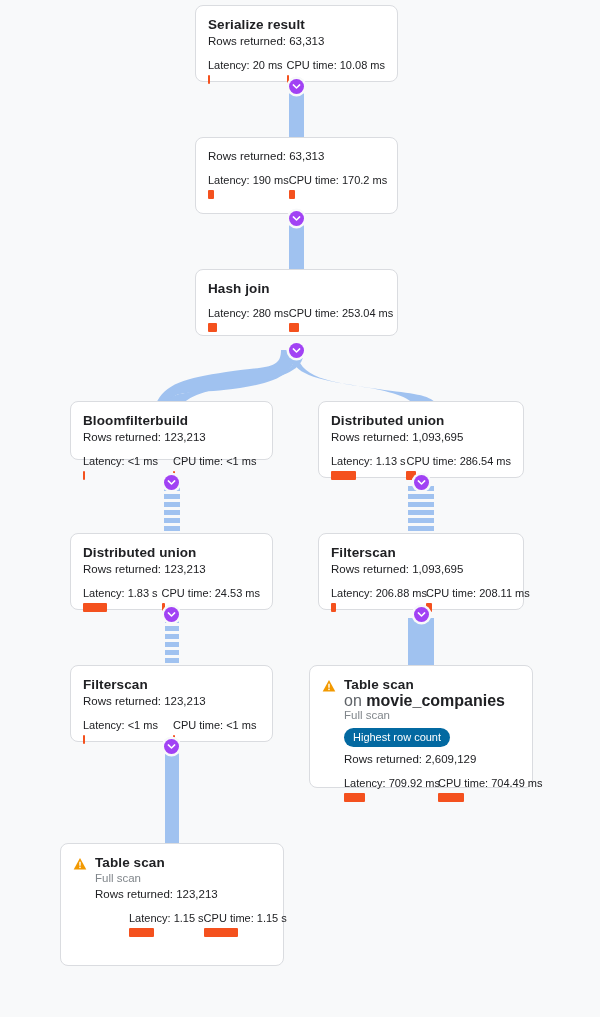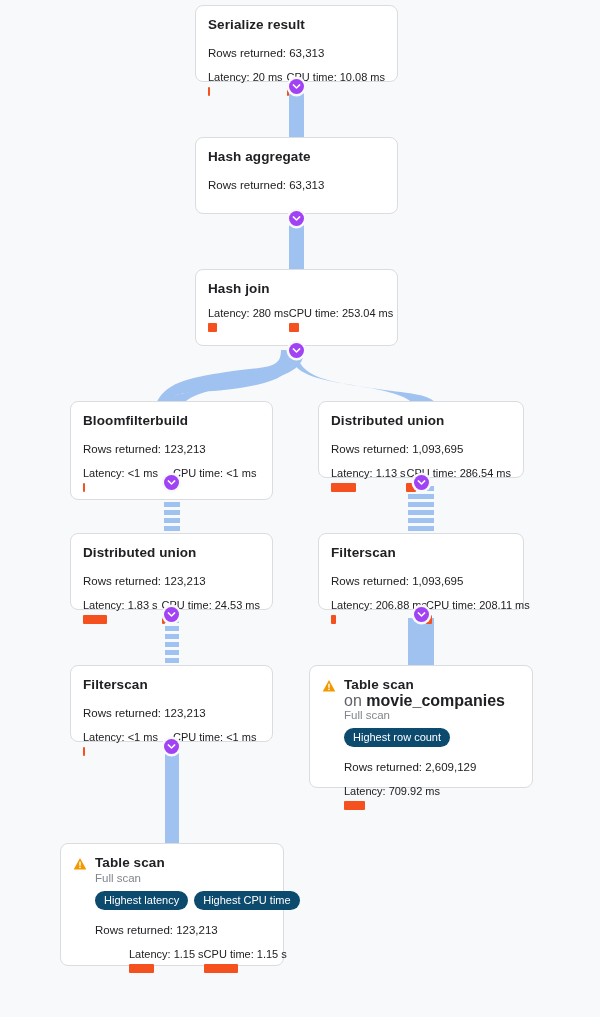--- a/index.html
+++ b/index.html
@@ -65,30 +65,30 @@
   }
   .node-scan {
     font-size: 11.5px;
     color: #80868b;
     line-height: 15px;
   }
   .rows {
     font-size: 11.5px;
     color: #202124;
     line-height: 16px;
-    margin-top: 12px;
+    margin-top: 0;
   }
   .badges {
     display: flex;
     gap: 6px;
     margin: 5px 0 4px 0;
   }
   .badge {
     display: inline-block;
-    background: #0c4a6e;
+    background: #0369a1;
     color: #ffffff;
     border-radius: 10px;
     font-size: 11px;
     line-height: 14px;
     padding: 2px 9px 3px 9px;
     white-space: nowrap;
   }
   .metrics {
     display: flex;
     margin-top: 9px;
@@ -192,47 +192,58 @@
       <div class="metric">
         <div class="metric-label">CPU time: 10.08 ms</div>
         <div class="metric-bar-track">
           <div class="metric-bar" style="width:2px;"></div>
         </div>
       </div>
     </div>
   </div>
 
   <div class="node" style="left:195px; top:137px; width:203px; height:77px;">
-    <div class="node-head">
-      <div class="node-title">Hash aggregate</div>
-    </div>
     <div class="rows">Rows returned: 63,313</div>
-  </div>
-
-  <div class="node" style="left:195px; top:269px; width:203px; height:77px;">
+    <div class="metrics">
+      <div class="metric" style="width:96px;">
+        <div class="metric-label">Latency: 190 ms</div>
+        <div class="metric-bar-track">
+          <div class="metric-bar" style="width:6px;"></div>
+        </div>
+      </div>
+      <div class="metric">
+        <div class="metric-label">CPU time: 170.2 ms</div>
+        <div class="metric-bar-track">
+          <div class="metric-bar" style="width:6px;"></div>
+        </div>
+      </div>
+    </div>
+  </div>
+
+  <div class="node" style="left:195px; top:269px; width:203px; height:67px;">
     <div class="node-head">
       <div class="node-title">Hash join</div>
     </div>
     <div class="metrics">
       <div class="metric" style="width:96px;">
         <div class="metric-label">Latency: 280 ms</div>
         <div class="metric-bar-track">
           <div class="metric-bar" style="width:9px;"></div>
         </div>
       </div>
       <div class="metric">
         <div class="metric-label">CPU time: 253.04 ms</div>
         <div class="metric-bar-track">
           <div class="metric-bar" style="width:10px;"></div>
         </div>
       </div>
     </div>
   </div>
 
-  <div class="node" style="left:70px; top:401px; width:203px; height:99px;">
+  <div class="node" style="left:70px; top:401px; width:203px; height:59px;">
     <div class="node-head">
       <div class="node-title">Bloomfilterbuild</div>
     </div>
     <div class="rows">Rows returned: 123,213</div>
     <div class="metrics">
       <div class="metric" style="width:90px;">
         <div class="metric-label">Latency: &lt;1 ms</div>
         <div class="metric-bar-track">
           <div class="metric-bar" style="width:2px;"></div>
         </div>
@@ -346,39 +357,41 @@
         <span class="badge">Highest row count</span>
       </div>
       <div class="rows">Rows returned: 2,609,129</div>
       <div class="metrics">
         <div class="metric" style="width:94px;">
           <div class="metric-label">Latency: 709.92 ms</div>
           <div class="metric-bar-track">
             <div class="metric-bar" style="width:21px;"></div>
           </div>
         </div>
+        <div class="metric">
+          <div class="metric-label">CPU time: 704.49 ms</div>
+          <div class="metric-bar-track">
+            <div class="metric-bar" style="width:26px;"></div>
+          </div>
+        </div>
       </div>
     </div>
   </div>
 
   <div class="node" style="left:60px; top:843px; width:224px; height:123px;">
     <div class="node-head">
       <svg class="warn-icon" viewBox="0 0 16 16">
         <path d="M8 1.2 L15.2 14.4 L0.8 14.4 Z" fill="#f29900"></path>
         <rect x="7.2" y="5.4" width="1.6" height="4.6" fill="#ffffff"></rect>
         <rect x="7.2" y="11" width="1.6" height="1.7" fill="#ffffff"></rect>
       </svg>
       <div class="node-title">Table scan</div>
     </div>
     <div class="indent">
       <div class="node-scan">Full scan</div>
-      <div class="badges">
-        <span class="badge">Highest latency</span>
-        <span class="badge">Highest CPU time</span>
-      </div>
       <div class="rows">Rows returned: 123,213</div>
       <div class="metrics">
         <div class="metric" style="width:96px;margin-left:34px;">
           <div class="metric-label">Latency: 1.15 s</div>
           <div class="metric-bar-track">
             <div class="metric-bar" style="width:25px;"></div>
           </div>
         </div>
         <div class="metric">
           <div class="metric-label">CPU time: 1.15 s</div>

